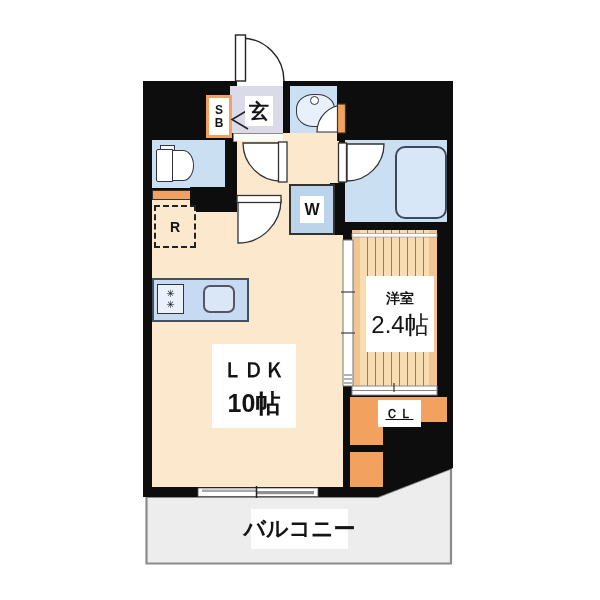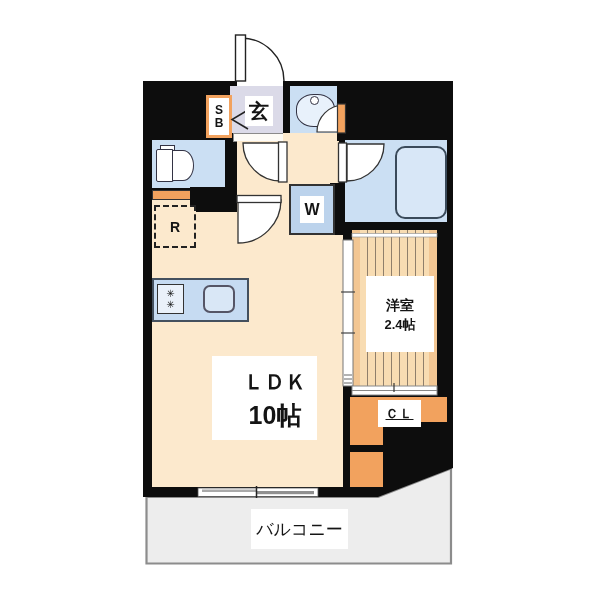--- a/index.html
+++ b/index.html
@@ -130,31 +130,31 @@
     <rect x="198" y="488" width="120" height="8.5" fill="#fff" stroke="#555" stroke-width="0.8"></rect>
     <rect x="202" y="489.5" width="54" height="2.5" fill="#a9a9a9"></rect>
     <rect x="257" y="491" width="57" height="3.2" fill="#909090"></rect>
     <line x1="256.5" y1="486" x2="256.5" y2="498" stroke="#222" stroke-width="1.5"></line>
   </svg>
 
   <div class="abs whitebox" style="left:245px;top:96px;width:28px;height:30px;">
     <span class="txt" style="font-size:20px;font-weight:600;">玄</span>
   </div>
 
-  <div class="abs lblcol" style="left:212px;top:356px;width:84px;height:84px;padding-left:21px;">
+  <div class="abs lblcol" style="left:212px;top:344px;width:84px;height:84px;">
     <span class="txt" style="font-size:21px;font-weight:600;line-height:1.7;">ＬＤＫ</span>
     <span class="txt" style="font-size:25px;font-weight:600;">10帖</span>
   </div>
 
   <div class="abs lblcol" style="left:366px;top:276px;width:68px;height:76px;">
     <span class="txt" style="font-size:14px;font-weight:600;line-height:1.6;">洋室</span>
-    <span class="txt" style="font-size:13px;font-weight:700;">2.4帖</span>
+    <span class="txt" style="font-size:24px;font-weight:400;">2.4帖</span>
   </div>
 
   <div class="abs whitebox" style="left:378px;top:400px;width:43px;height:27px;text-decoration:underline;">
     <span class="txt" style="font-size:13px;font-weight:bold;letter-spacing:1px;">ＣＬ</span>
   </div>
 
   <div class="abs whitebox" style="left:251px;top:509px;width:97px;height:40px;">
-    <span class="txt" style="font-size:17px;font-weight:400;">バルコニー</span>
+    <span class="txt" style="font-size:22px;font-weight:700;">バルコニー</span>
   </div>
 
 </div>
 
 </body></html>

